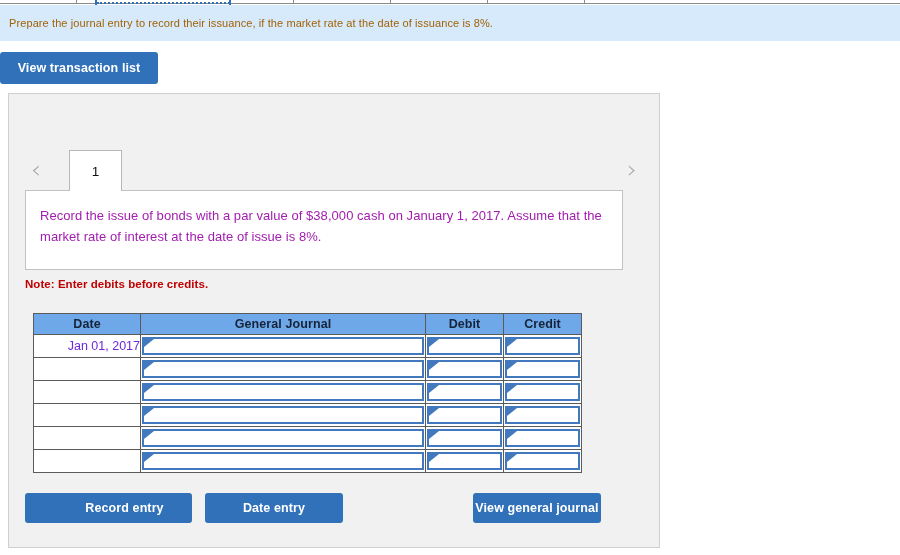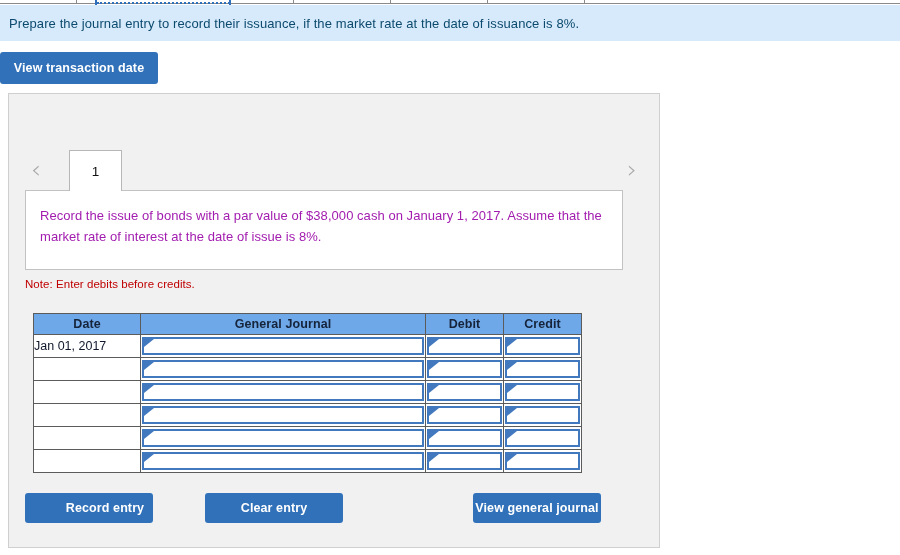--- a/index.html
+++ b/index.html
@@ -59,22 +59,22 @@
     left: 0; top: 5px;
     width: 900px;
     height: 36px;
     background: #d6eafb;
     display: flex;
     align-items: center;
     box-sizing: border-box;
     padding-left: 9px;
   }
   .banner-text {
-    font-size: 13px;
-    color: #0c4a6e;
+    font-size: 11px;
+    color: #a16207;
     letter-spacing: 0.1px;
     white-space: nowrap;
   }
 
   
   .view-tx-btn {
     position: absolute;
     left: 0; top: 52px;
     width: 158px;
     height: 32px;
@@ -168,21 +168,21 @@
     color: #a21caf;
     line-height: 21px;
     letter-spacing: 0.05px;
   }
 
   
   .note {
     position: absolute;
     left: 16px; top: 184px;
     font-size: 11.5px;
-    font-weight: normal;
+    font-weight: bold;
     color: #c00000;
     letter-spacing: 0.05px;
   }
 
   
   .jtable {
     position: absolute;
     left: 24px; top: 219px;
     border-collapse: collapse;
     table-layout: fixed;
@@ -205,22 +205,22 @@
     padding: 0;
     vertical-align: middle;
   }
   .col-date    { width: 107px; }
   .col-journal { width: 285px; }
   .col-debit   { width: 78px; }
   .col-credit  { width: 78px; }
 
   .date-cell {
     font-size: 12.5px;
-    color: #0f172a;
-    text-align: left;
+    color: #6d28d9;
+    text-align: right;
     padding: 0;
   }
   
   .in-cell {
     position: relative;
     padding: 0;
   }
   .in-box {
     position: relative;
     margin: 1px;
@@ -247,21 +247,21 @@
     border: none;
     border-radius: 3px;
     color: #ffffff;
     font-family: "Liberation Sans", sans-serif;
     font-size: 12.5px;
     font-weight: bold;
     cursor: pointer;
     padding: 0;
     letter-spacing: 0.1px;
   }
-  .btn-record  { left: 16px;  top: 399px; width: 128px; padding-left: 32px; }
+  .btn-record  { left: 16px;  top: 399px; width: 167px; padding-left: 32px; }
   .btn-clear   { left: 196px; top: 399px; width: 138px; }
   .btn-viewgj  { left: 464px; top: 399px; width: 128px; }
 </style>
 </head>
 <body>
 
 <div class="top-strip">
   <div class="rule"></div>
   <div class="vdiv" style="left:76px;"></div>
   <div class="vdiv" style="left:293px;"></div>
@@ -270,21 +270,21 @@
   <div class="vdiv" style="left:584px;"></div>
   <div class="focus-dots"></div>
   <div class="focus-cap" style="left:95px;"></div>
   <div class="focus-cap" style="left:229px;"></div>
 </div>
 
 <div class="banner">
   <span class="banner-text">Prepare the journal entry to record their issuance, if the market rate at the date of issuance is 8%.</span>
 </div>
 
-<button class="view-tx-btn">View transaction date</button>
+<button class="view-tx-btn">View transaction list</button>
 
 <div class="card">
 
 
   <div class="tabstrip">
     <div class="chev chev-left">‹</div>
     <div class="tab">1</div>
     <div class="chev chev-right">›</div>
   </div>
 
@@ -415,16 +415,16 @@
         <td class="in-cell">
           <div class="in-box">
               <span class="in-marker"></span>
             </div>
         </td>
       </tr>
     </tbody>
   </table>
 
   <button class="btn btn-record">Record entry</button>
-  <button class="btn btn-clear">Clear entry</button>
+  <button class="btn btn-clear">Date entry</button>
   <button class="btn btn-viewgj">View general journal</button>
 
 </div>
 
 </body></html>

